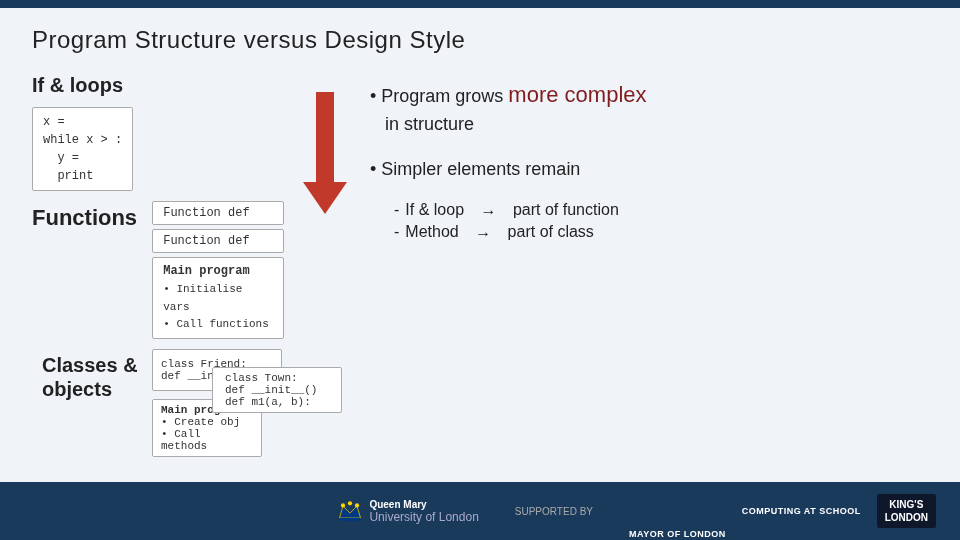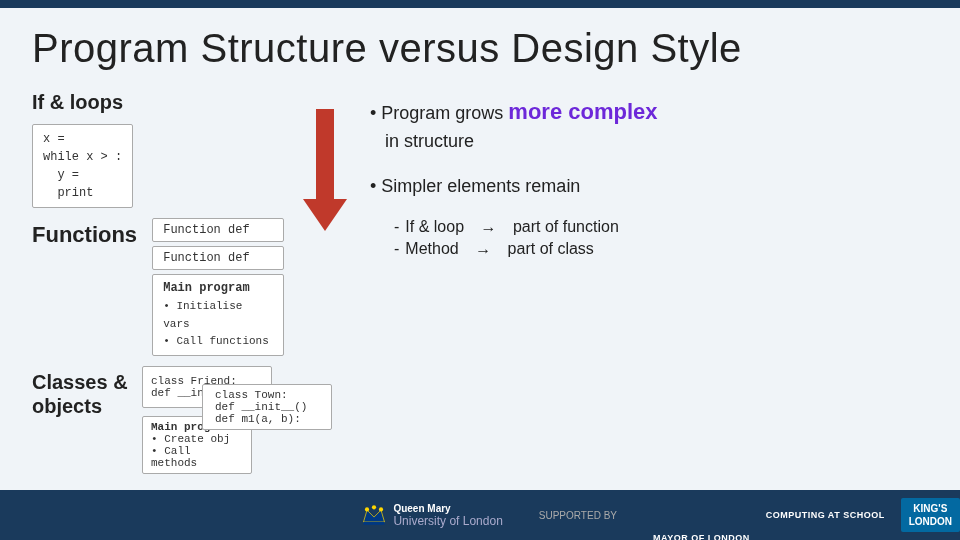--- a/index.html
+++ b/index.html
@@ -21,21 +21,21 @@
       background: #1a3a5c;
       height: 8px;
       width: 100%;
     }
     
     .title-area {
       background: #f0f4f8;
       padding: 18px 32px 8px 32px;
     }
     .title-text {
-      font-size: 40px;
+      font-size: 24px;
       font-weight: 300;
       color: #222;
       letter-spacing: 0.5px;
     }
     
     .main-content {
       display: flex;
       flex-direction: row;
       padding: 0 0 0 0;
       height: calc(540px - 60px);
@@ -130,22 +130,22 @@
       justify-content: flex-start;
       gap: 18px;
     }
     .bullet-point {
       font-size: 18px;
       color: #222;
       line-height: 1.5;
     }
     .bullet-point .bold-large {
       font-size: 22px;
-      font-weight: 700;
-      color: #6d28d9;
+      font-weight: 400;
+      color: #7f1d1d;
     }
     .sub-bullets {
       margin-left: 24px;
       display: flex;
       flex-direction: column;
       gap: 4px;
     }
     .sub-bullet {
       font-size: 16px;
       color: #222;
@@ -157,45 +157,46 @@
       display: inline-block;
       font-size: 16px;
       color: #222;
     }
     
     .bottom-bar {
       position: absolute;
       bottom: 0;
       left: 0;
       right: 0;
-      height: 50px;
+      height: 58px;
       background: #1a3a5c;
       display: flex;
       align-items: center;
       justify-content: flex-end;
-      padding: 0 0;
+      padding: 0 24px;
       gap: 16px;
     }
     .logo-qm {
       display: flex;
       align-items: center;
       gap: 5px;
     }
     .qm-crown {
       width: 28px;
       height: 22px;
     }
     .functions-row {
       display: flex;
       flex-direction: row;
       align-items: flex-start;
       gap: 10px;
     }
     .classes-label-wrap {
       min-width: 100px;
+      margin-left: 10px;
     }
     .overlap-box-1 {
       position: absolute;
       top: 0;
       left: 0;
       width: 130px;
       background: white;
       border: 1.5px solid #aaa;
       border-radius: 2px;
       padding: 8px 8px;
@@ -309,16 +310,16 @@
     <div style="color:#aaa; font-size:10px; margin:0 20px;">SUPPORTED BY</div>
 
     <div style="margin-top:46px;">
       <div style="color:white; font-size:9px; font-weight:600; letter-spacing:0.5px;">MAYOR OF LONDON</div>
     </div>
 
     <div>
       <div style="color:white; font-size:9px; font-weight:600; letter-spacing:0.5px;">COMPUTING AT SCHOOL</div>
     </div>
 
-    <div style="background:#0369a1; color:white; font-size:10px; font-weight:700; padding:4px 8px; border-radius:2px; text-align:center; white-space:pre-line; line-height:1.3;">KING'S
+    <div style="background:#0f172a; color:white; font-size:10px; font-weight:700; padding:4px 8px; border-radius:2px; text-align:center; white-space:pre-line; line-height:1.3;">KING'S
 LONDON</div>
   </div>
 </div>
 
 </body></html>

